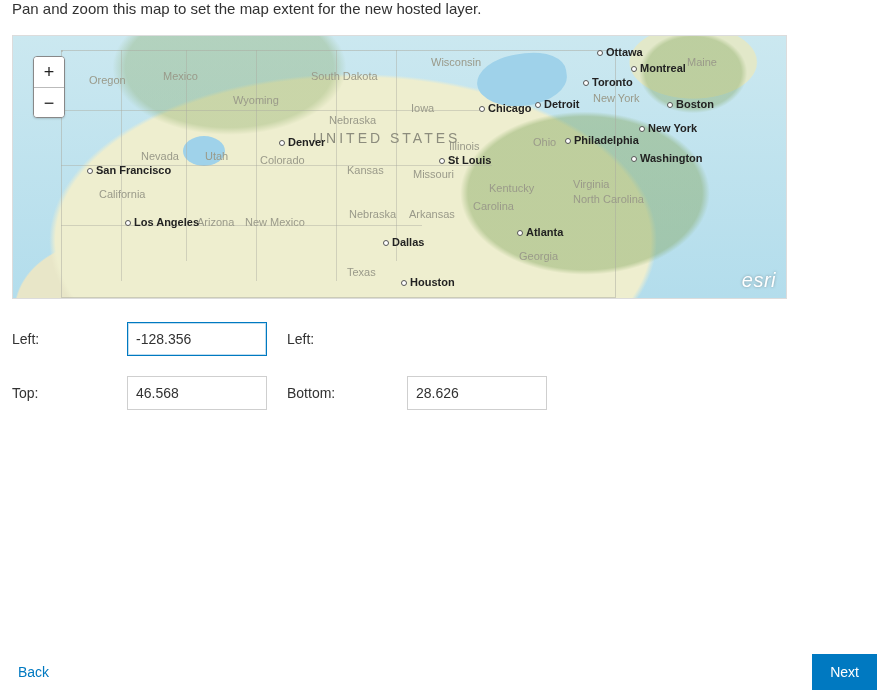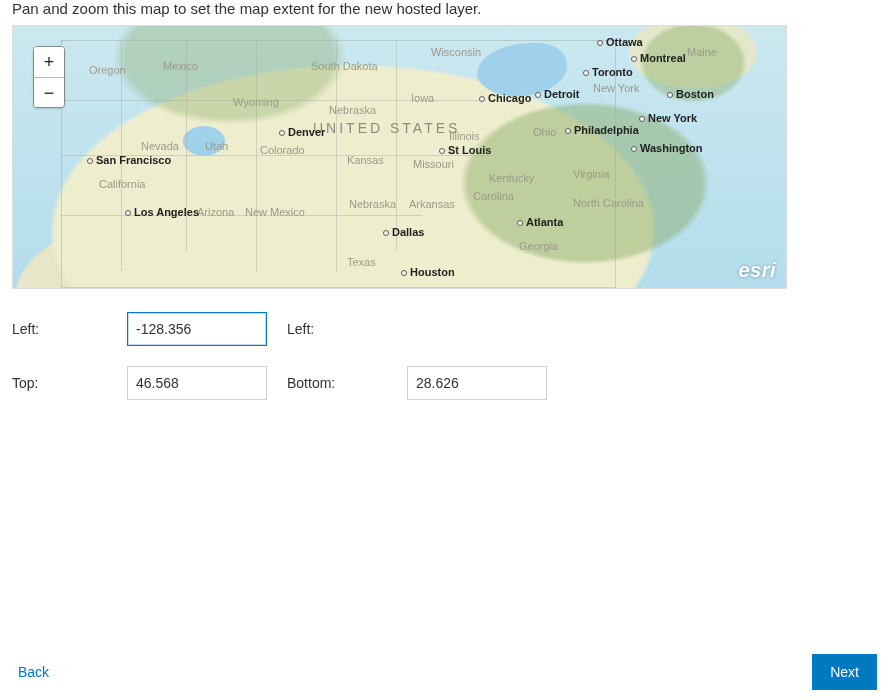--- a/index.html
+++ b/index.html
@@ -1,18 +1,18 @@
 <!DOCTYPE html>
 <html><head>
 <meta charset="utf-8">
 <style>
   html,body{margin:0;padding:0;font-family:"Segoe UI","Helvetica Neue",Arial,sans-serif;color:#323232;background:#fff}
   .page{box-sizing:border-box;width:889px;height:700px;padding:0 12px 12px 12px;position:relative}
   h1.title{font-weight:300;font-size:24px;color:#6a6a6a;margin:16px 0 8px 6px}
-  .instructions{font-size:15px;color:#323232;margin:0 0 8px 0}
+  .instructions{font-size:15px;color:#323232;margin:0 0 18px 0}
   
   .map{position:relative;width:773px;height:262px;border:1px solid #dcdcdc;margin-left:0;overflow:hidden;
        background:
          linear-gradient(180deg,#cbe8f0 0%,#b3ddec 100%);}
   
   .land{position:absolute;left:0;top:0;width:100%;height:100%;
         background:
           radial-gradient(ellipse 620px 340px at 44% 78%,#eeeecf 0 48%,transparent 49%),
           radial-gradient(ellipse 180px 140px at 12% 105%,#e8e6c8 0 50%,transparent 51%),
           radial-gradient(ellipse 140px 80px at 88% 10%,#e2e8c9 0 45%,transparent 46%);
@@ -31,21 +31,21 @@
   .state{position:absolute;border-left:1px solid rgba(170,170,160,.45);border-bottom:1px solid rgba(170,170,160,.45)}
   
   .ml{position:absolute;font-size:11px;color:#9a9a8a;white-space:nowrap}
   .ml.big{font-size:14px;color:#8c8c7d;letter-spacing:3px;font-weight:500}
   .ml.city{color:#222;font-weight:700}
   .ml.city:before{content:"";display:inline-block;width:4px;height:4px;border:1px solid #555;border-radius:50%;margin-right:3px;background:#fff;vertical-align:middle}
   
   .zoom{position:absolute;left:20px;top:20px;width:30px;border:1px solid #888;border-radius:4px;background:#fff;overflow:hidden;box-shadow:0 1px 2px rgba(0,0,0,.15)}
   .zoom button{display:block;width:100%;height:30px;border:0;background:#fff;font-size:18px;line-height:1;cursor:pointer;color:#222}
   .zoom button+button{border-top:1px solid #bbb}
-  .esri{position:absolute;right:10px;bottom:6px;color:#fff;font-weight:700;font-size:20px;font-style:italic;text-shadow:0 0 3px rgba(0,0,0,.35);letter-spacing:.5px}
+  .esri{position:absolute;right:10px;bottom:6px;color:#fff;font-weight:400;font-size:20px;font-style:italic;text-shadow:0 0 3px rgba(0,0,0,.35);letter-spacing:.5px}
   
   .extent{margin-top:22px;margin-left:0}
   .row{display:flex;align-items:center;height:36px;margin-bottom:18px}
   .lbl{width:115px;font-size:14px;color:#323232;padding-left:0}
   .field{width:140px;height:34px;border:1px solid #cfcfcf;padding:0 8px;font-size:14px;color:#323232;box-sizing:border-box;font-family:inherit}
   .field.focus{border:1px solid #0079c1;box-shadow:0 0 0 1px rgba(0,121,193,.25) inset}
   .gap{width:20px}
   
   .footer{position:absolute;left:12px;right:12px;bottom:10px;display:flex;align-items:center;justify-content:space-between}
   .back{color:#0079c1;font-size:14px;cursor:pointer;padding:6px 6px}
@@ -68,39 +68,39 @@
       <div class="state" style="left:195px;top:0;height:230px;width:0"></div>
       <div class="state" style="left:275px;top:0;height:230px;width:0"></div>
       <div class="state" style="left:335px;top:0;height:210px;width:0"></div>
       <div class="state" style="left:0;top:60px;height:0;width:420px"></div>
       <div class="state" style="left:0;top:115px;height:0;width:430px"></div>
       <div class="state" style="left:0;top:175px;height:0;width:360px"></div>
     </div>
 
     <span class="ml" style="left:76px;top:38px">Oregon</span>
     <span class="ml" style="left:150px;top:34px">Mexico</span>
-    <span class="ml" style="left:220px;top:70px">Wyoming</span>
+    <span class="ml" style="left:220px;top:58px">Wyoming</span>
     <span class="ml" style="left:298px;top:34px">South Dakota</span>
     <span class="ml" style="left:418px;top:20px">Wisconsin</span>
     <span class="ml" style="left:128px;top:114px">Nevada</span>
     <span class="ml" style="left:192px;top:114px">Utah</span>
     <span class="ml" style="left:247px;top:118px">Colorado</span>
     <span class="ml" style="left:316px;top:78px">Nebraska</span>
     <span class="ml" style="left:398px;top:66px">Iowa</span>
     <span class="ml" style="left:334px;top:128px">Kansas</span>
     <span class="ml" style="left:436px;top:104px">Illinois</span>
     <span class="ml" style="left:400px;top:132px">Missouri</span>
     <span class="ml" style="left:520px;top:100px">Ohio</span>
     <span class="ml" style="left:476px;top:146px">Kentucky</span>
     <span class="ml" style="left:460px;top:164px">Carolina</span>
     <span class="ml" style="left:336px;top:172px">Nebraska</span>
     <span class="ml" style="left:396px;top:172px">Arkansas</span>
     <span class="ml" style="left:334px;top:230px">Texas</span>
     <span class="ml" style="left:506px;top:214px">Georgia</span>
-    <span class="ml" style="left:560px;top:172px;line-height:11px">North
+    <span class="ml" style="left:560px;top:158px;line-height:11px">North
 Carolina</span>
     <span class="ml" style="left:560px;top:142px">Virginia</span>
     <span class="ml" style="left:580px;top:56px">New York</span>
     <span class="ml" style="left:184px;top:180px">Arizona</span>
     <span class="ml" style="left:232px;top:180px">New Mexico</span>
     <span class="ml" style="left:86px;top:152px">California</span>
     <span class="ml" style="left:674px;top:20px">Maine</span>
     <span class="ml big" style="left:300px;top:94px;line-height:16px;text-align:center">UNITED
 STATES</span>
 

